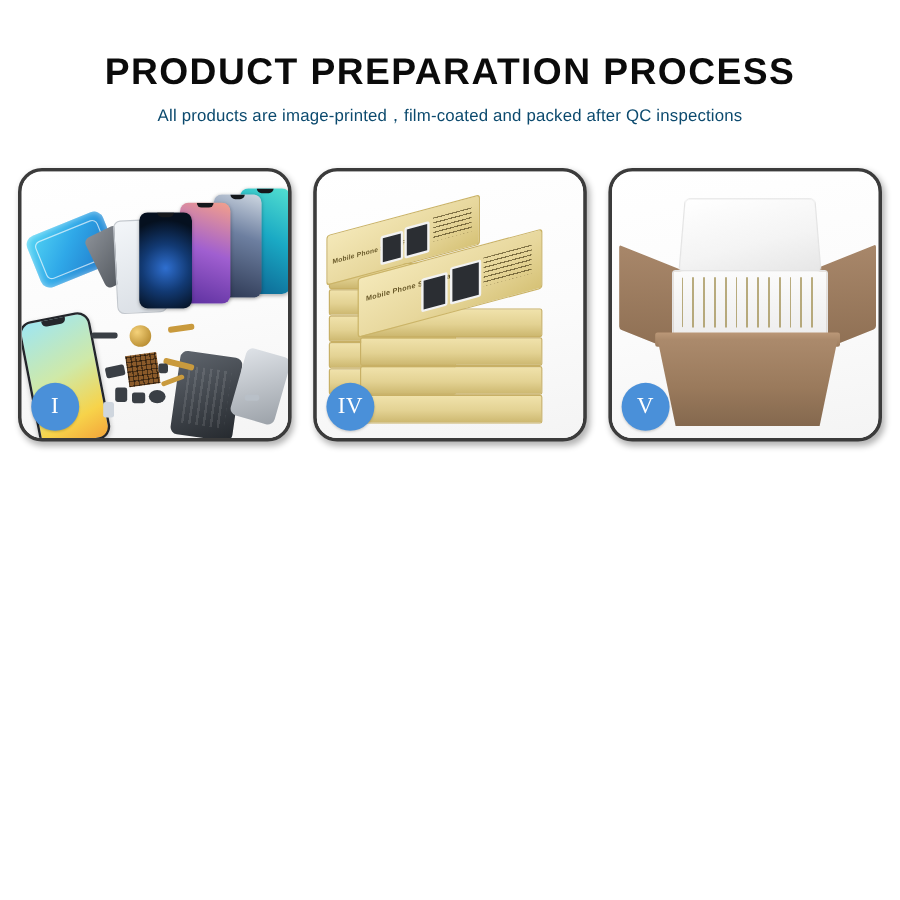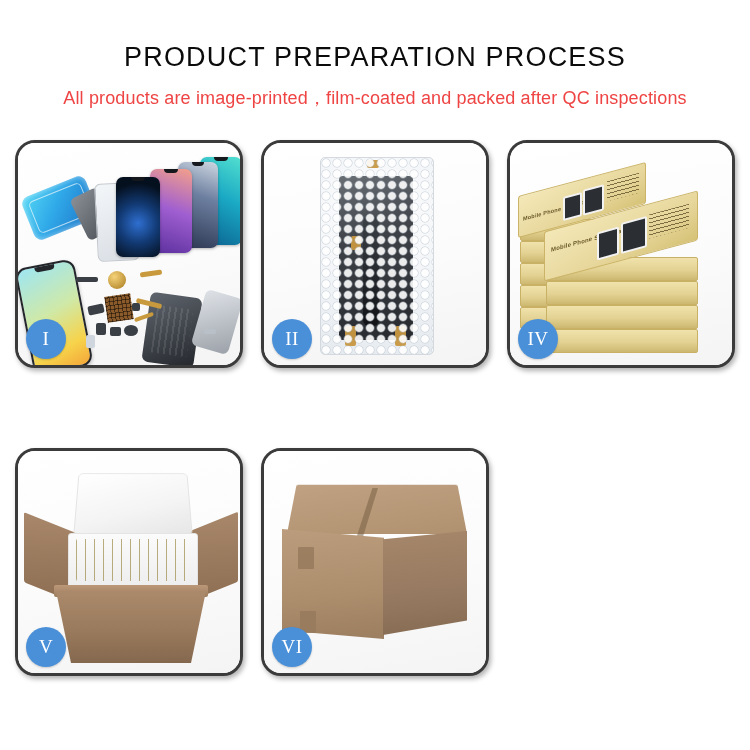--- a/index.html
+++ b/index.html
@@ -21,37 +21,37 @@
     top: 0; left: 0;
     width: 750px;
     height: 128px;
   }
   #page-title {
     position: absolute;
     top: 44px;
     left: 0;
     width: 750px;
     text-align: center;
-    font-size: 27px;
-    font-weight: 400;
+    font-size: 31px;
+    font-weight: 700;
     letter-spacing: 1.2px;
     color: #0b0b0b;
     line-height: 1;
     white-space: nowrap;
   }
   #page-subtitle {
     position: absolute;
     top: 89px;
     left: 0;
     width: 750px;
     text-align: center;
-    font-size: 18px;
+    font-size: 14px;
     font-weight: 400;
     letter-spacing: 0.15px;
-    color: #ef4444;
+    color: #0c4a6e;
     line-height: 1;
     white-space: nowrap;
   }
 
   
   #steps-grid {
     position: absolute;
     top: 140px;
     left: 15px;
     width: 720px;
@@ -490,34 +490,20 @@
       <div class="p1-part" style="left:78px;top:180px;width:10px;height:12px;"></div>
       <div class="p1-part" style="left:92px;top:184px;width:11px;height:9px;"></div>
       <div class="p1-part" style="left:106px;top:182px;width:14px;height:11px;border-radius:50%;"></div>
       <div class="p1-part" style="left:68px;top:192px;width:9px;height:13px;background:#cfd6de;"></div>
       <div class="p1-part" style="left:114px;top:160px;width:8px;height:8px;"></div>
       <div class="p1-part" style="left:186px;top:186px;width:12px;height:5px;background:#b9c0c8;"></div>
       <div class="step-badge">I</div>
     </div>
   </div>
 
-  <div class="step-panel">
-    <div class="step-stage">
-      <div class="p2-bag">
-        <div class="p2-inner"></div>
-        <div class="p2-cable"></div>
-        <div class="p2-tape" style="left:46px;top:2px;width:12px;height:8px;"></div>
-        <div class="p2-tape" style="left:30px;top:78px;width:10px;height:14px;"></div>
-        <div class="p2-tape" style="left:24px;top:168px;width:11px;height:20px;"></div>
-        <div class="p2-tape" style="left:74px;top:168px;width:11px;height:20px;"></div>
-        <div class="p2-bubbles"></div>
-      </div>
-      <div class="step-badge">II</div>
-    </div>
-  </div>
 
 
   <div class="step-panel">
     <div class="step-stage">
 
       <div class="p4-box" style="left:10px;top:76px;width:104px;height:20px;"></div>
       <div class="p4-box" style="left:10px;top:98px;width:104px;height:20px;"></div>
       <div class="p4-box" style="left:10px;top:120px;width:104px;height:20px;"></div>
       <div class="p4-box" style="left:10px;top:142px;width:104px;height:20px;"></div>
       <div class="p4-box" style="left:10px;top:164px;width:104px;height:20px;"></div>
@@ -550,25 +536,14 @@
       <div class="p5-flapR"></div>
       <div class="p5-foamlid"></div>
       <div class="p5-foambody"></div>
       <div class="p5-yellowstack"></div>
       <div class="p5-cartonrim"></div>
       <div class="p5-carton"></div>
       <div class="step-badge">V</div>
     </div>
   </div>
 
-  <div class="step-panel">
-    <div class="step-stage">
-      <div class="p6-top"></div>
-      <div class="p6-seam"></div>
-      <div class="p6-front"></div>
-      <div class="p6-side"></div>
-      <div class="p6-tape" style="left:34px;top:96px;width:16px;height:22px;"></div>
-      <div class="p6-tape" style="left:36px;top:160px;width:16px;height:22px;"></div>
-      <div class="step-badge">VI</div>
-    </div>
-  </div>
 
 </div>
 
 </body></html>

